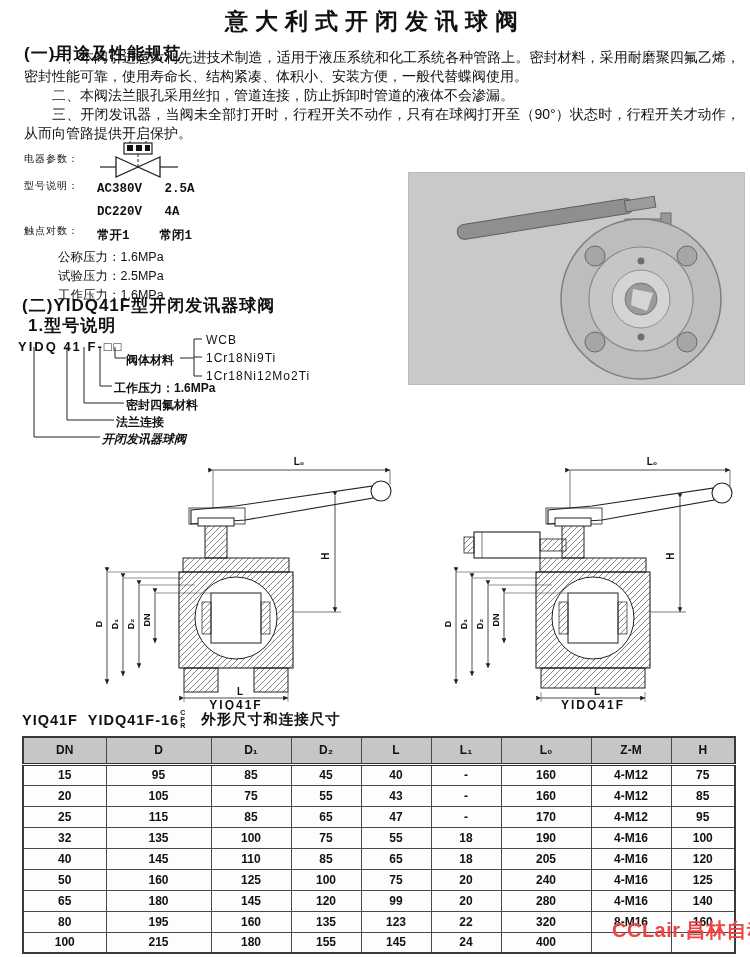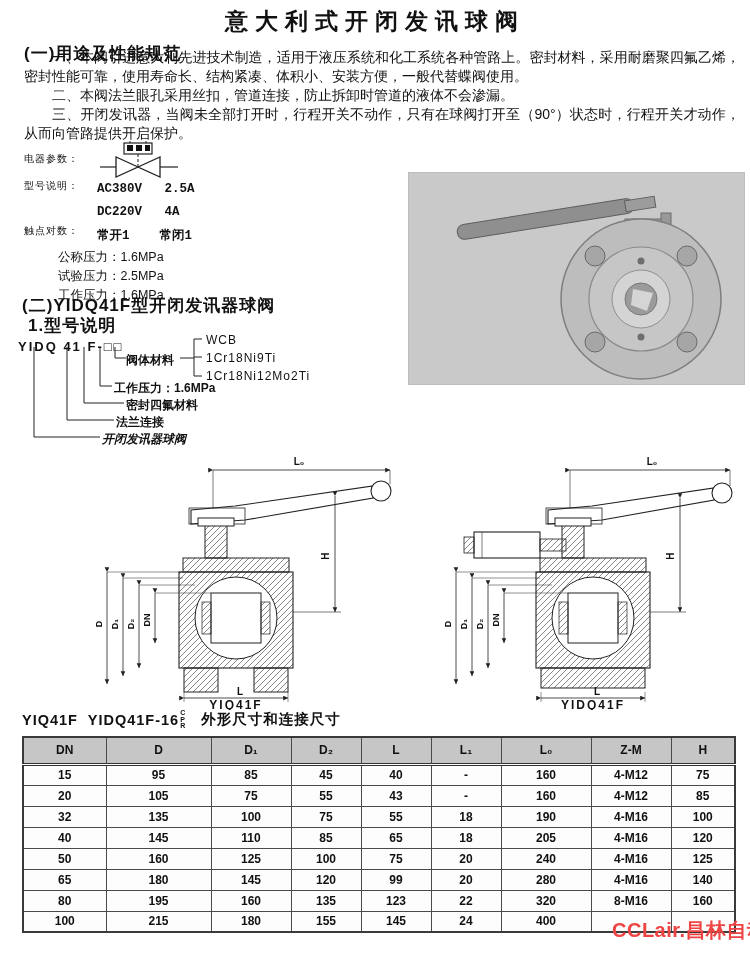--- a/index.html
+++ b/index.html
@@ -326,20 +326,31 @@
           <td>105</td>
           <td>75</td>
           <td>55</td>
           <td>43</td>
           <td>-</td>
           <td>160</td>
           <td>4-M12</td>
           <td>85</td>
         </tr>
         <tr>
+          <td>25</td>
+          <td>115</td>
+          <td>85</td>
+          <td>65</td>
+          <td>47</td>
+          <td>-</td>
+          <td>170</td>
+          <td>4-M12</td>
+          <td>95</td>
+        </tr>
+        <tr>
           <td>32</td>
           <td>135</td>
           <td>100</td>
           <td>75</td>
           <td>55</td>
           <td>18</td>
           <td>190</td>
           <td>4-M16</td>
           <td>100</td>
         </tr>

